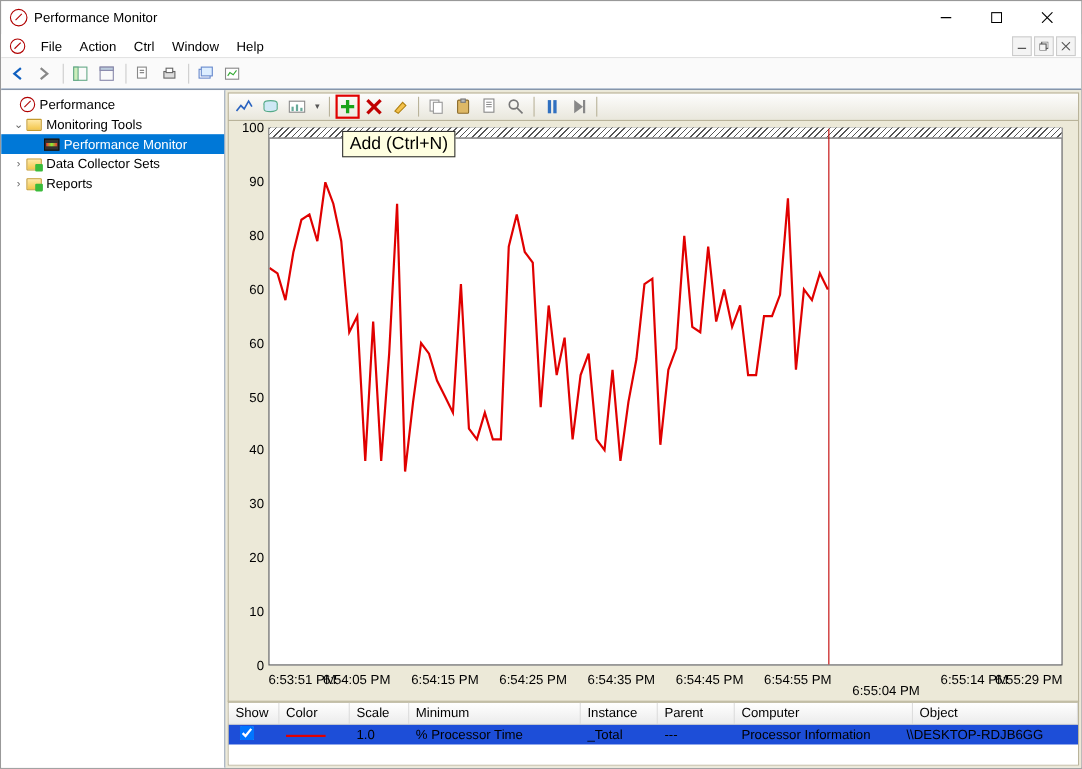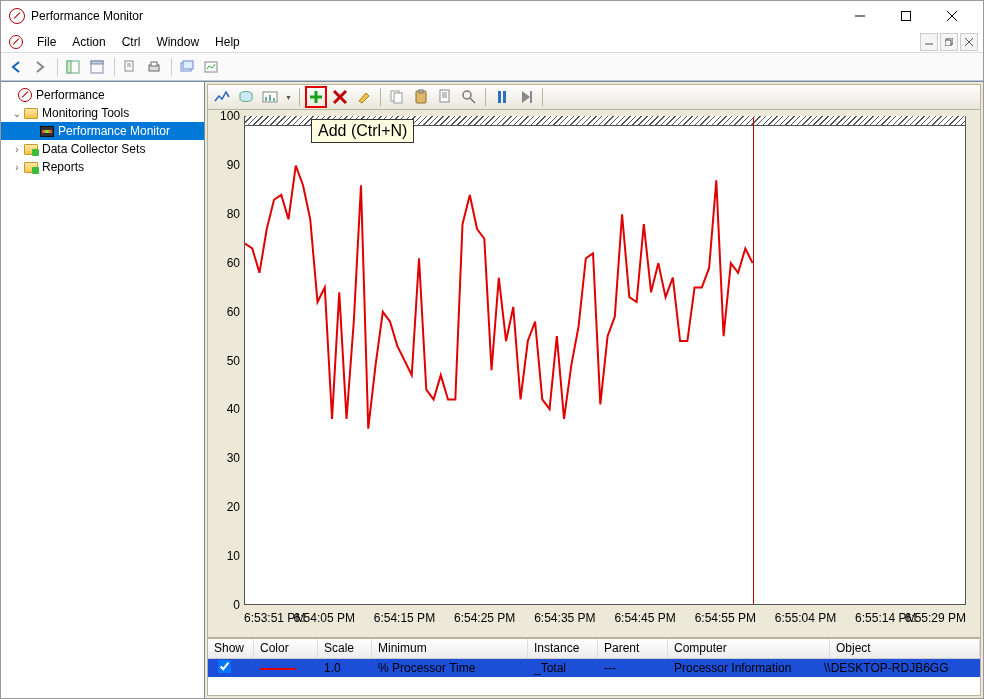--- a/index.html
+++ b/index.html
@@ -342,21 +342,21 @@
         </div>
       </div>
       <div class="x-ticks" id="xTicks">
           <div class="x-tick left" style="left: 0%; top: 2px;">6:53:51 PM</div>
           <div class="x-tick" style="left: 11.1111%; top: 2px;">6:54:05 PM</div>
           <div class="x-tick" style="left: 22.2222%; top: 2px;">6:54:15 PM</div>
           <div class="x-tick" style="left: 33.3333%; top: 2px;">6:54:25 PM</div>
           <div class="x-tick" style="left: 44.4444%; top: 2px;">6:54:35 PM</div>
           <div class="x-tick" style="left: 55.5556%; top: 2px;">6:54:45 PM</div>
           <div class="x-tick" style="left: 66.6667%; top: 2px;">6:54:55 PM</div>
-          <div class="x-tick" style="left: 77.7778%; top: 2px;">6:55:04 PM</div>
+          <div class="x-tick" style="left: 77.7778%; top: 12px;">6:55:04 PM</div>
           <div class="x-tick" style="left: 88.8889%; top: 2px;">6:55:14 PM</div>
           <div class="x-tick right" style="left: 100%; top: 2px;">6:55:29 PM</div>
         </div>
     </div>
 
 
     <div class="counter-table">
       <div class="ct-head">
         <div class="col show">Show</div>
         <div class="col color">Color</div>

